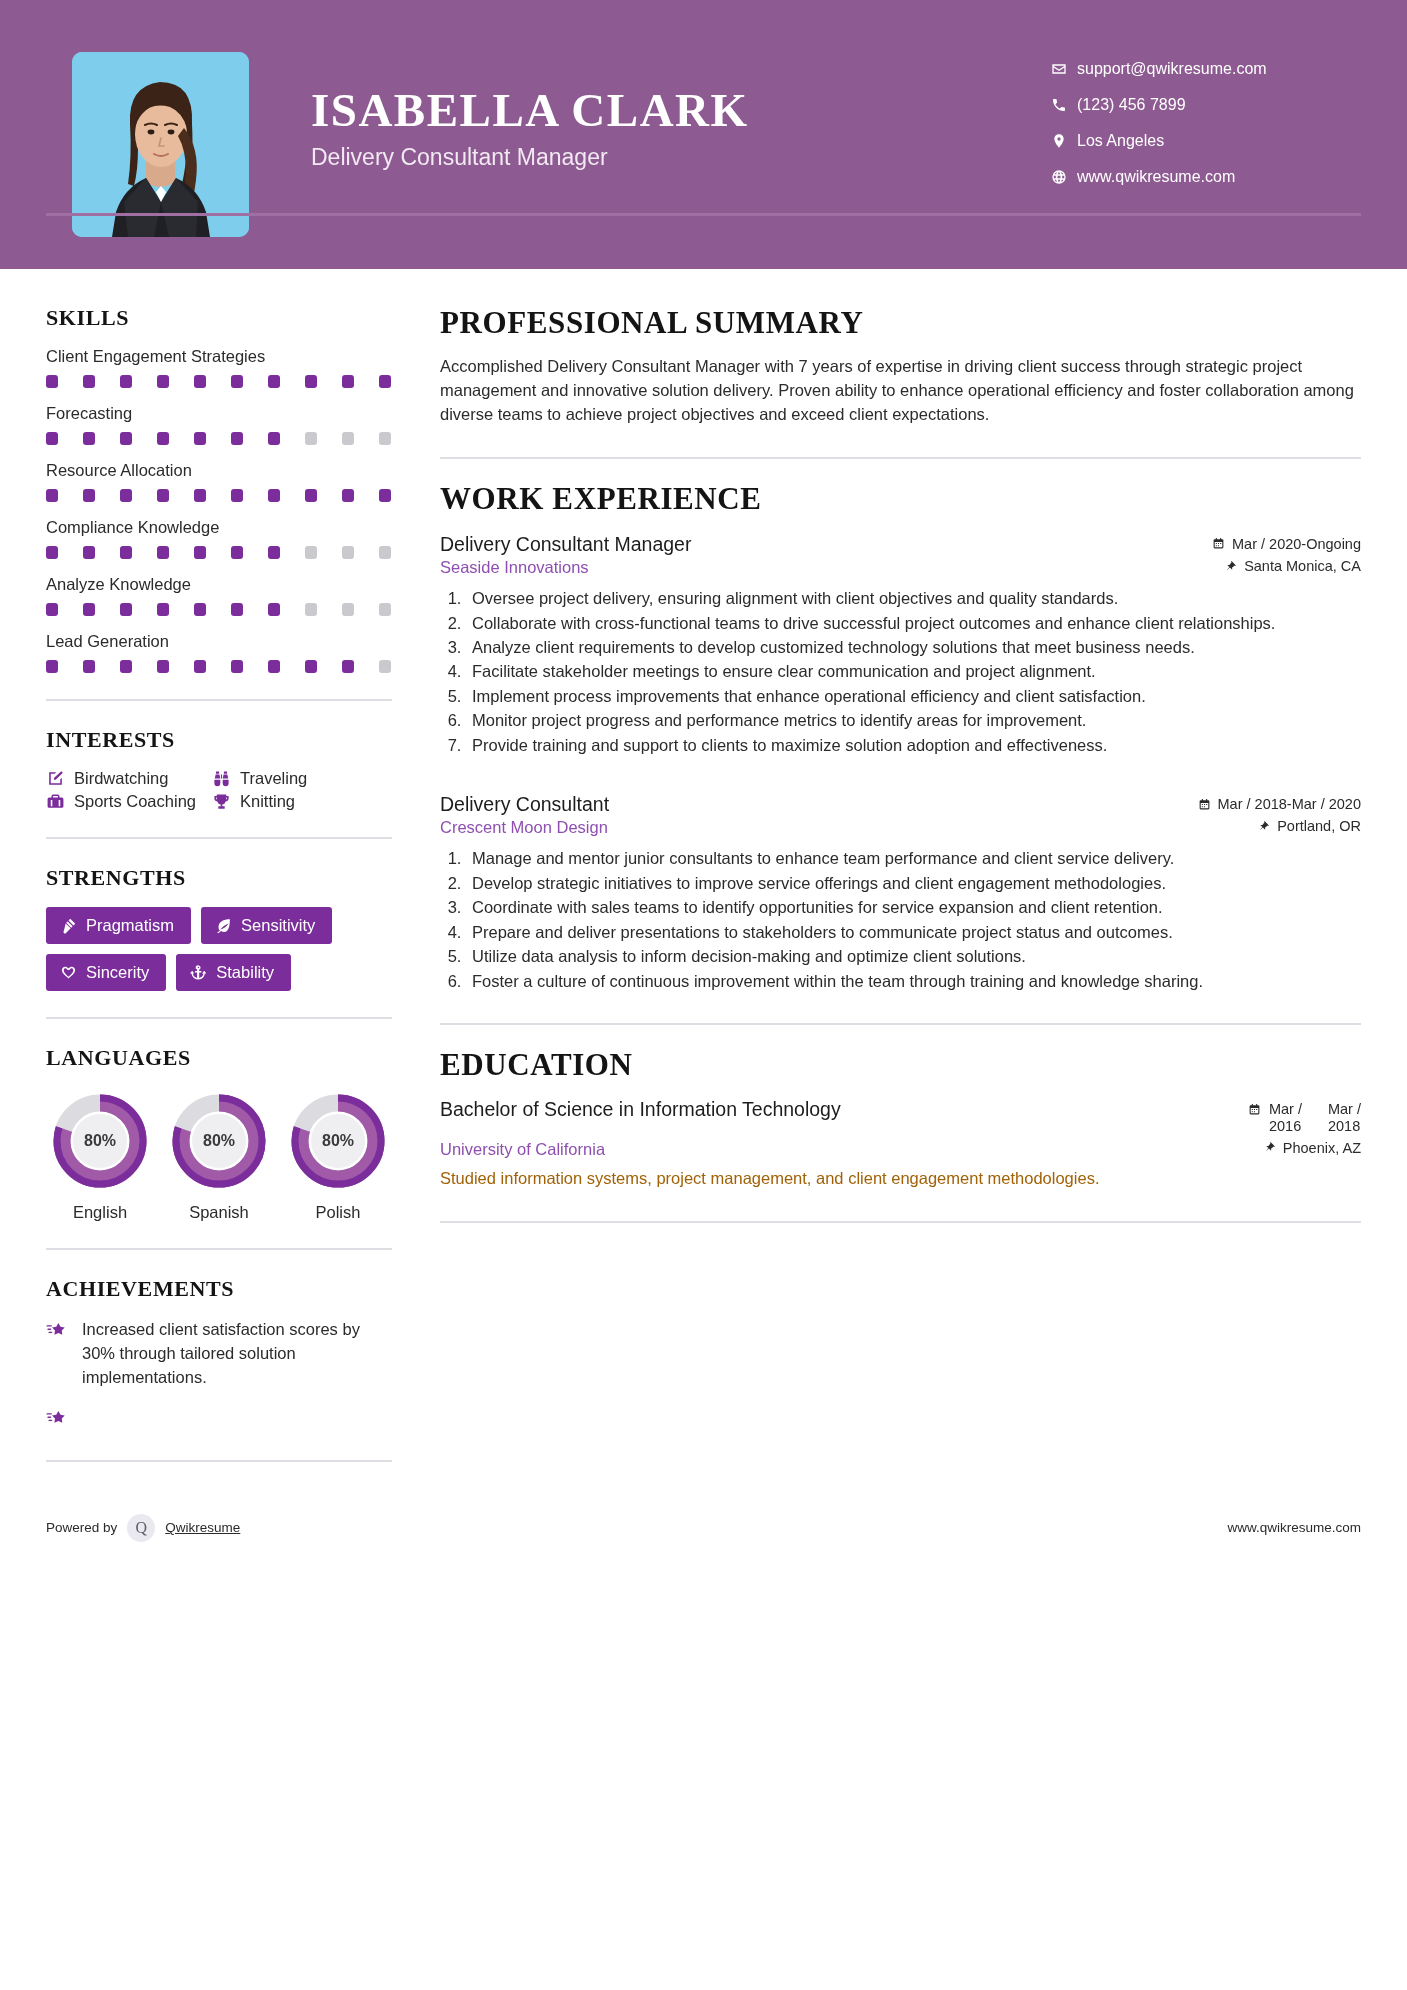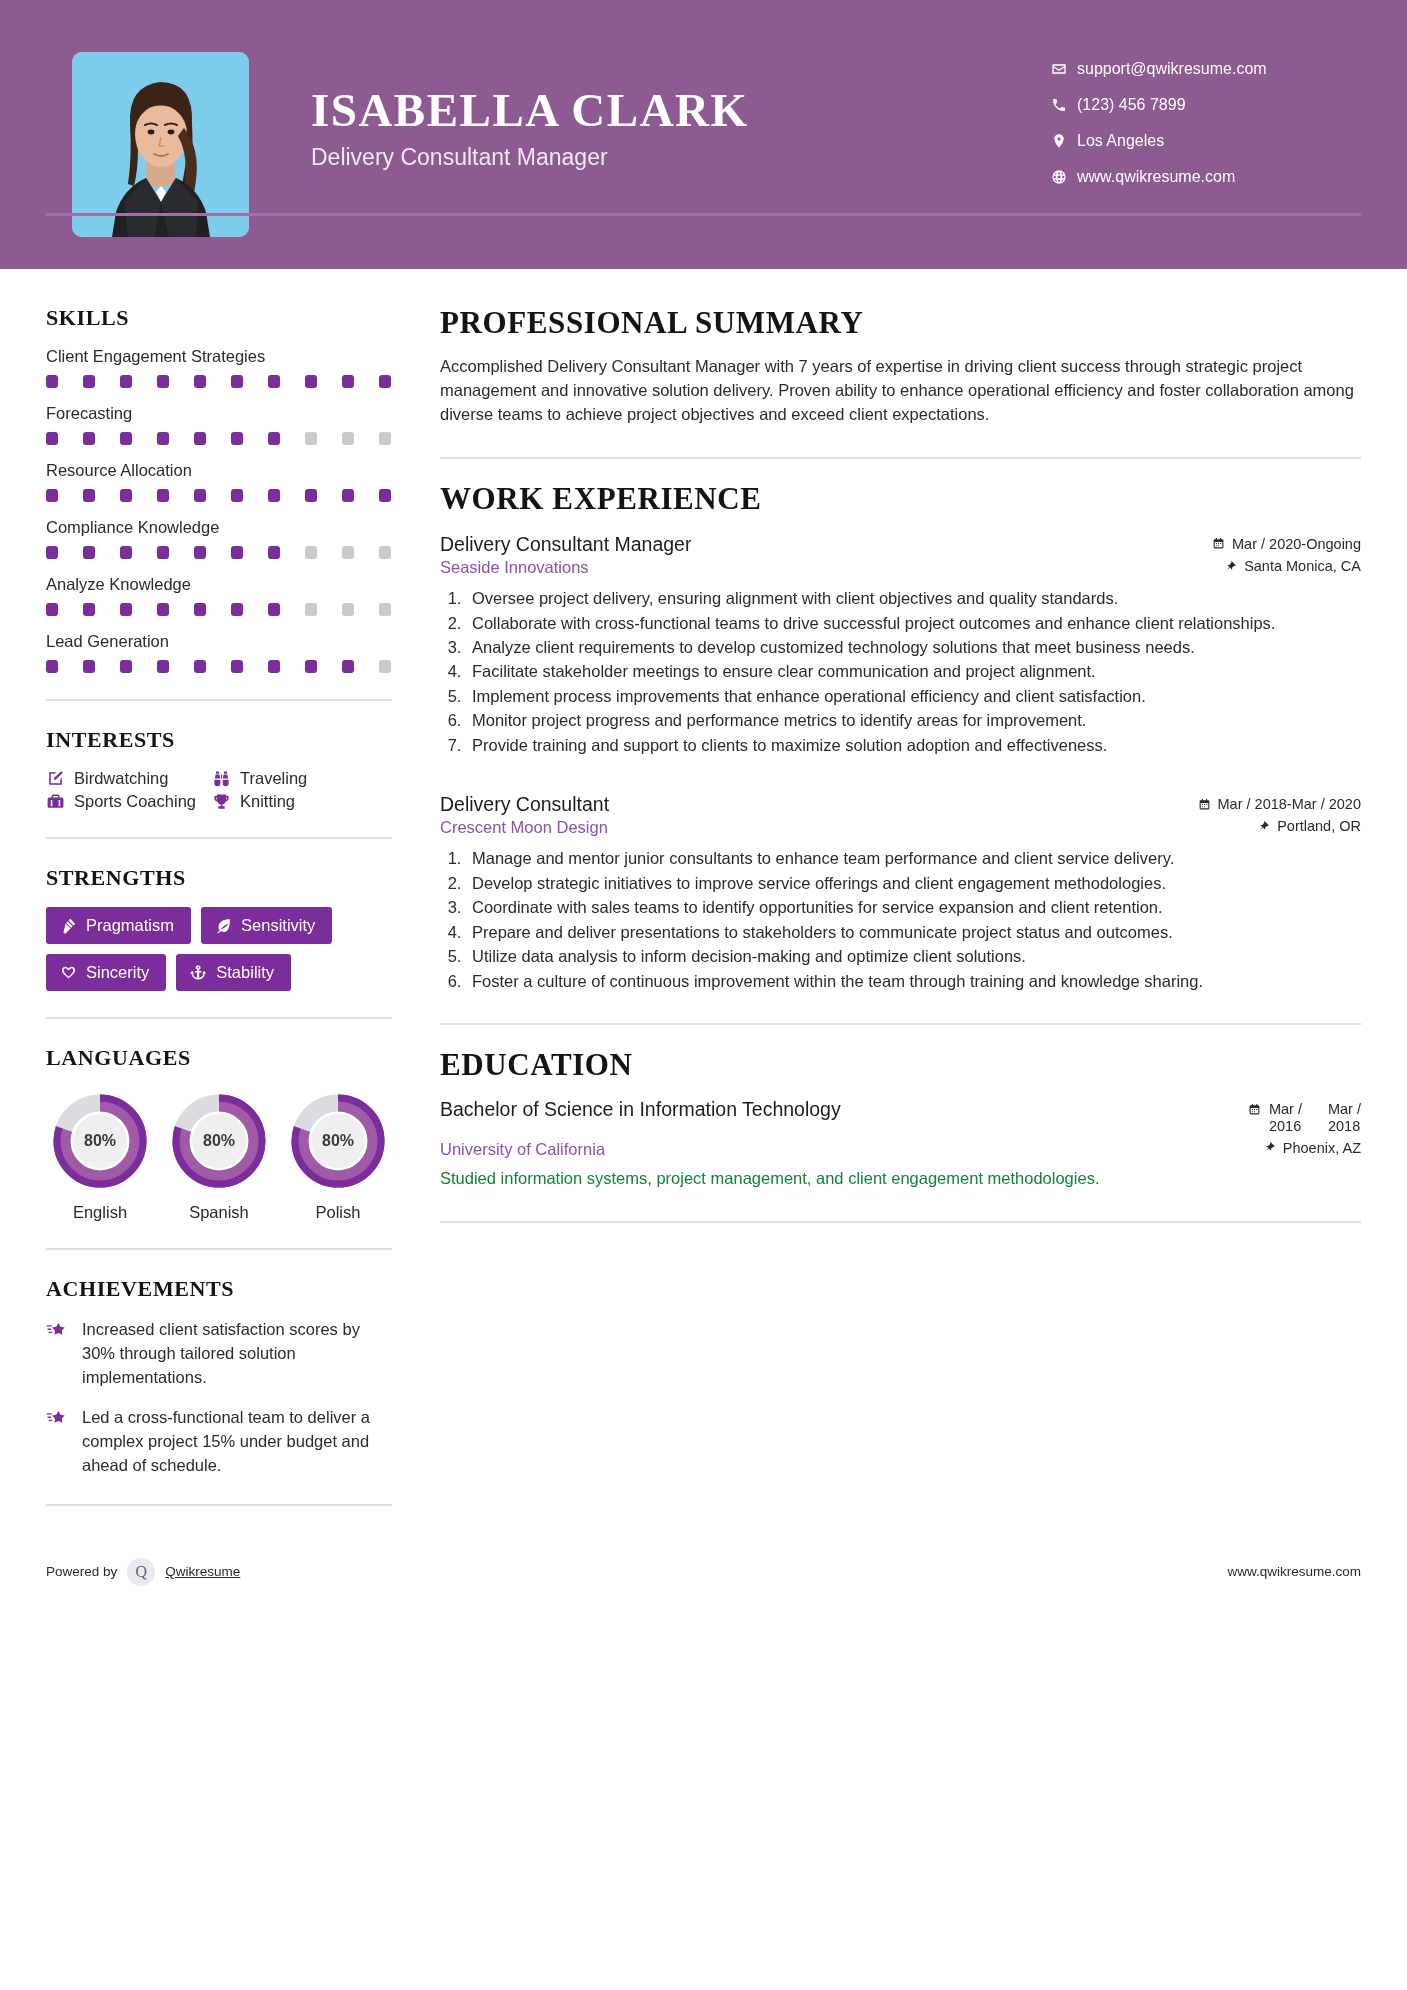--- a/index.html
+++ b/index.html
@@ -302,21 +302,21 @@
   .edu-sub {
     display: flex;
     justify-content: space-between;
     align-items: flex-start;
     margin-top: 4px;
   }
   .edu-school { font-size: 16.5px; color: #8e4fb0; }
   .edu-desc {
     font-size: 16.5px;
     line-height: 1.45;
-    color: #15803d;
+    color: #a16207;
     margin-top: 8px;
   }
 
   
   .footer {
     display: flex;
     justify-content: space-between;
     align-items: center;
     padding: 0 46px 0 46px;
     margin-top: 26px;
@@ -669,21 +669,20 @@
                     <path d="M13.5 3.2l2.3 4.1 4.6.8-3.2 3.4.6 4.6-4.3-2-4.3 2 .6-4.6-3.2-3.4 4.6-.8 2.3-4.1z" fill="#7b2d9b"></path>
                     <path d="M5.8 6.5H1.2M5 10.1H2.2M6.2 13.6H3.4" stroke="#7b2d9b" stroke-width="1.4" stroke-linecap="round" fill="none"></path>
                   </svg></span>
                 <span class="achv-text">Increased client satisfaction scores by 30% through tailored solution implementations.</span>
               </div>
               <div class="achv">
                 <span class="ai"><svg class="" viewBox="0 0 24 24">
                     <path d="M13.5 3.2l2.3 4.1 4.6.8-3.2 3.4.6 4.6-4.3-2-4.3 2 .6-4.6-3.2-3.4 4.6-.8 2.3-4.1z" fill="#7b2d9b"></path>
                     <path d="M5.8 6.5H1.2M5 10.1H2.2M6.2 13.6H3.4" stroke="#7b2d9b" stroke-width="1.4" stroke-linecap="round" fill="none"></path>
                   </svg></span>
-                <span class="achv-text">Led a cross-functional team to deliver a complex project 15% under budget and ahead of schedule.</span>
               </div>
             </div>
         </div>
 
         <div class="divider"></div>
       </div>
     </div>
 
     <div class="maincol">
 

